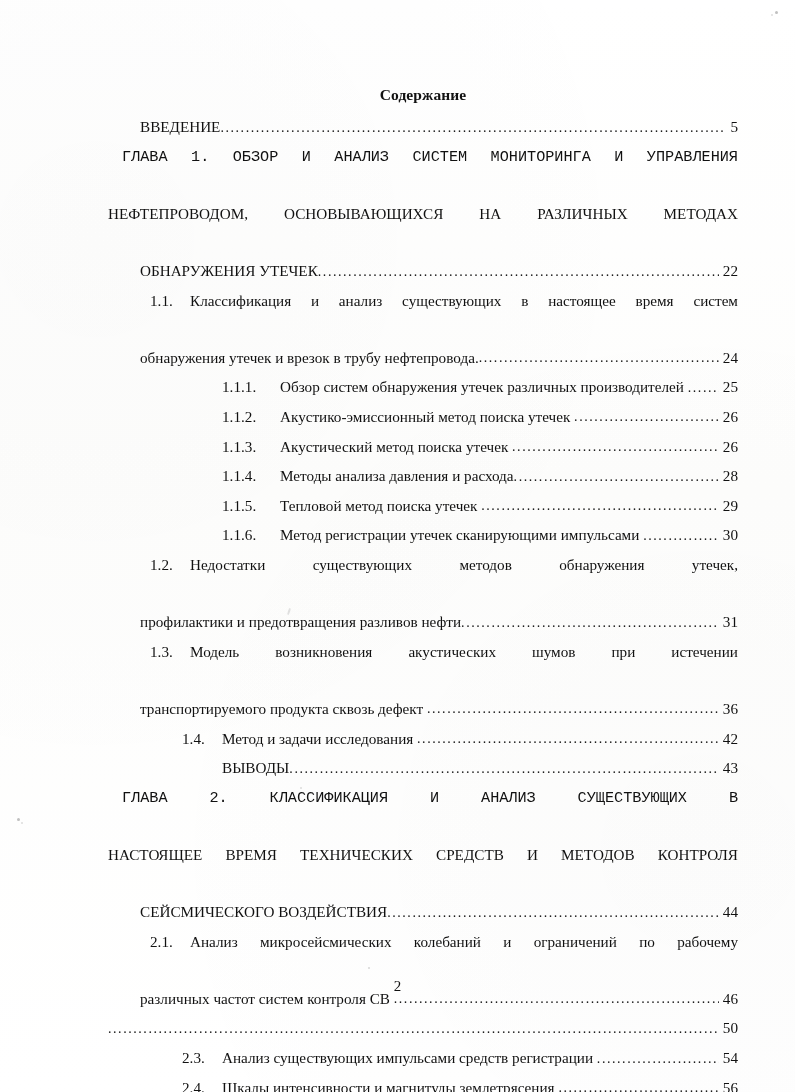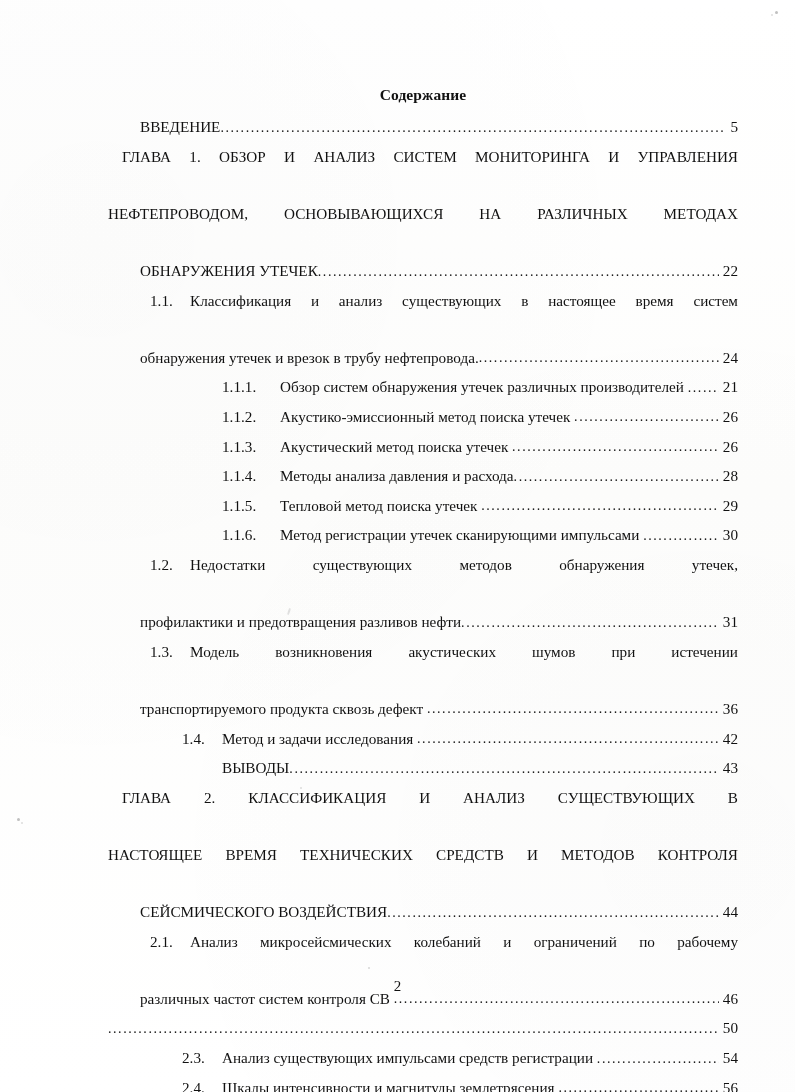--- a/index.html
+++ b/index.html
@@ -98,21 +98,21 @@
   .num-1 {
     display: inline-block;
     width: 40px;
     margin-left: 42px;
   }
   .num-2 {
     display: inline-block;
     width: 58px;
     margin-left: 82px;
   }
-  .chapter-head .first-line { display: block; text-indent: 14px; }
+  .chapter-head .first-line { display: block; text-indent: 14px; font-family: Liberation Mono, monospace; }
 
   
   .just-line {
     display: block;
     text-align: justify;
   }
   .just-line::after {
     content: "";
     display: inline-block;
     width: 100%;
@@ -191,21 +191,21 @@
         <span class="leader-label">обнаружения утечек и врезок в трубу нефтепровода.</span>
         <span class="leader-dots">........................................................................................................................................................................................................</span>
         <span class="leader-page">24</span>
       </span>
     </div>
 
     <div class="toc-entry">
       <span class="leader-line">
         <span class="leader-label"><span class="num-2">1.1.1.</span><span>Обзор систем обнаружения утечек различных производителей</span><span> </span></span>
         <span class="leader-dots">........................................................................................................................................................................................................</span>
-        <span class="leader-page">21</span>
+        <span class="leader-page">25</span>
       </span>
     </div>
 
     <div class="toc-entry">
       <span class="leader-line">
         <span class="leader-label"><span class="num-2">1.1.2.</span><span>Акустико-эмиссионный метод поиска утечек</span><span> </span></span>
         <span class="leader-dots">........................................................................................................................................................................................................</span>
         <span class="leader-page">26</span>
       </span>
     </div>

